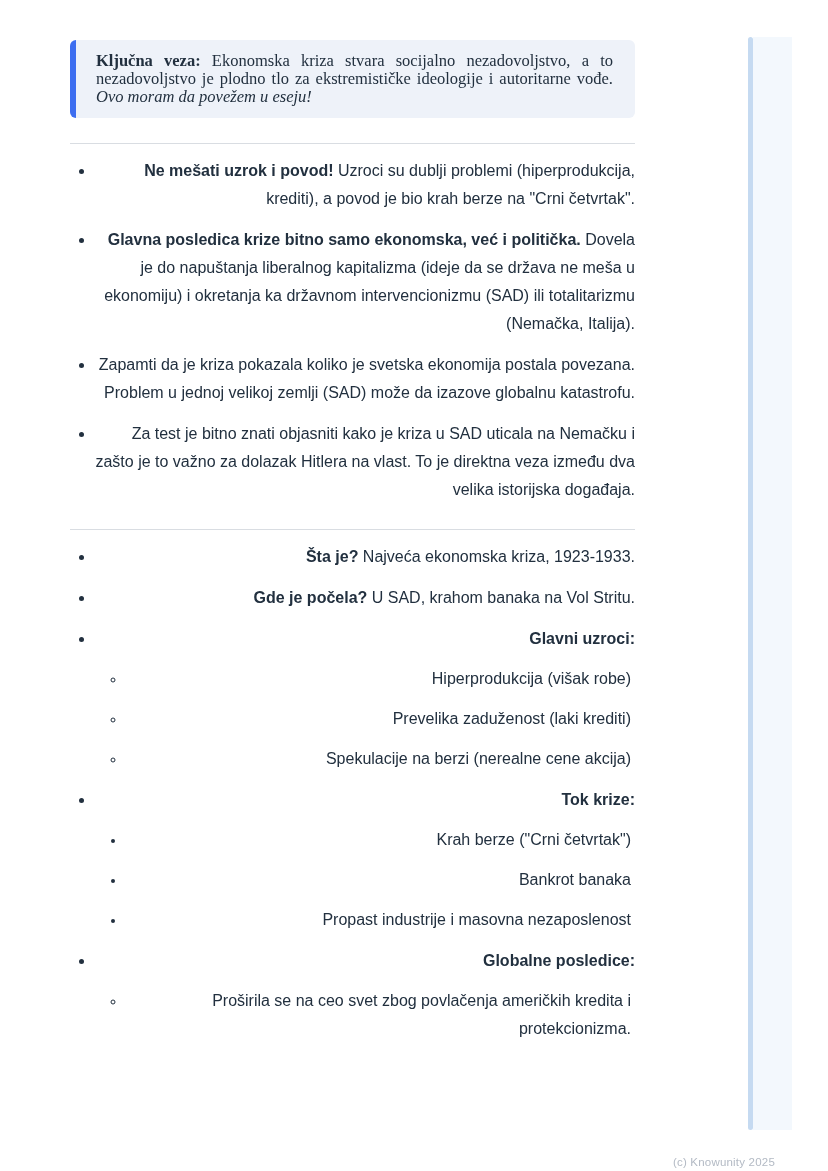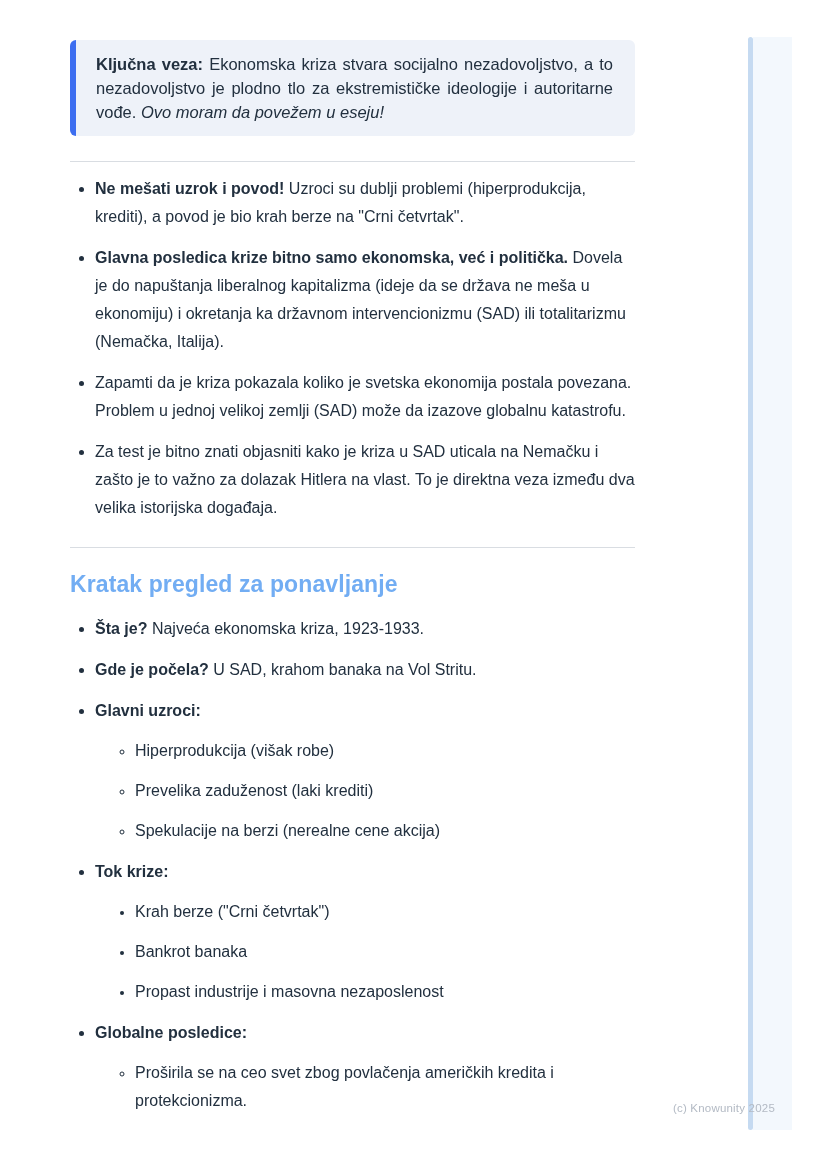--- a/index.html
+++ b/index.html
@@ -19,68 +19,69 @@
     position:absolute; left:70px; top:0; width:565px;
   }
   .callout{
     margin-top:40px;
     background:var(--calloutBg);
     border-left:6px solid var(--calloutBorder);
     border-radius:6px;
     padding:12px 22px 12px 20px;
   }
   .callout p{
-    font-size:16.5px; line-height:24px; text-align:justify;
+    font-size:16.5px; line-height:18px; text-align:justify;font-family:Liberation Serif, serif;
   }
   .callout strong{font-weight:bold;}
   .callout em{font-style:italic;}
   hr.divider{
     border:none; border-top:1px solid var(--divider);
     margin:25px 0 0 0;
   }
   h2.section-title{
     color:var(--heading);
     font-size:23px; font-weight:bold;
     margin:23px 0 17px 0;
     letter-spacing:0.1px;
   }
   ul.main-list{
     list-style:disc outside;
     padding-left:25px;
     margin:0 0 6px 0;
+    text-align:right;
   }
   ul.main-list > li{
     font-size:16px; line-height:28px;
     margin:13px 0;
   }
   ul.main-list strong{font-weight:bold;}
   ul.sub{
     padding-left:27px;
     margin-top:7px;
   }
   ul.sub.circle{list-style:circle outside;}
   ul.sub.disc{list-style:disc outside;}
   ul.sub > li{
     font-size:16px; line-height:28px;
-    margin:12px 13px;
+    margin:12px 4px;
   }
   ul.sub > li::marker{font-size:14px;}
   .rail-line{
     position:absolute; left:748px; top:37px;
     width:5px; height:1093px;
     background:var(--railLine);
     border-radius:3px; z-index:2;
   }
   .rail-panel{
     position:absolute; left:753px; top:37px;
     width:39px; height:1093px;
     background:var(--railPanel); z-index:1;
   }
   .watermark{
-    position:absolute; top:1102px; right:53px;
+    position:absolute; top:1156px; right:53px;
     font-size:11.5px; color:var(--watermark);
     z-index:3; letter-spacing:0.2px;
   }
 </style>
 </head>
 <body>
 
 <div class="content">
 
   <div class="callout">
@@ -92,21 +93,20 @@
 
   <ul class="main-list" id="list1">
       <li><strong>Ne mešati uzrok i povod!</strong><span> Uzroci su dublji problemi (hiperprodukcija, krediti), a povod je bio krah berze na "Crni četvrtak".</span></li>
       <li><strong>Glavna posledica krize bitno samo ekonomska, već i politička.</strong><span> Dovela je do napuštanja liberalnog kapitalizma (ideje da se država ne meša u ekonomiju) i okretanja ka državnom intervencionizmu (SAD) ili totalitarizmu (Nemačka, Italija).</span></li>
       <li><span>Zapamti da je kriza pokazala koliko je svetska ekonomija postala povezana. Problem u jednoj velikoj zemlji (SAD) može da izazove globalnu katastrofu.</span></li>
       <li><span>Za test je bitno znati objasniti kako je kriza u SAD uticala na Nemačku i zašto je to važno za dolazak Hitlera na vlast. To je direktna veza između dva velika istorijska događaja.</span></li>
     </ul>
 
   <hr class="divider">
 
-  <h2 class="section-title">Kratak pregled za ponavljanje</h2>
 
   <ul class="main-list" id="list2">
       <li><strong>Šta je?</strong><span> Najveća ekonomska kriza, 1923-1933.</span></li>
       <li><strong>Gde je počela?</strong><span> U SAD, krahom banaka na Vol Stritu.</span></li>
       <li><strong>Glavni uzroci:</strong><ul class="sub circle">
           <li>Hiperprodukcija (višak robe)</li>
           <li>Prevelika zaduženost (laki krediti)</li>
           <li>Spekulacije na berzi (nerealne cene akcija)</li>
         </ul></li>
       <li><strong>Tok krize:</strong><ul class="sub disc">

